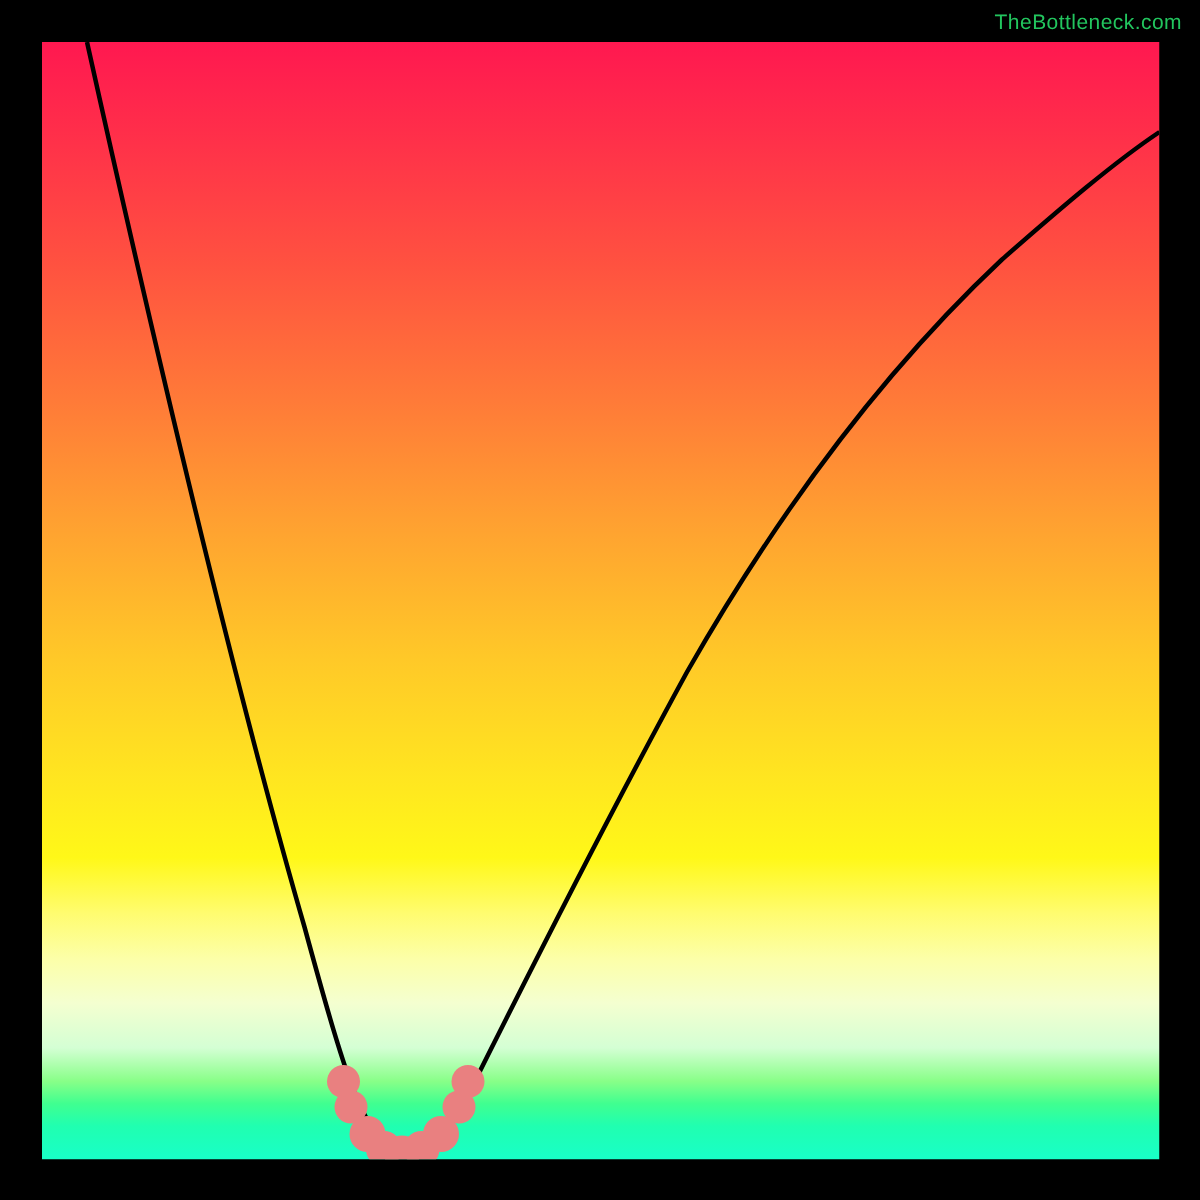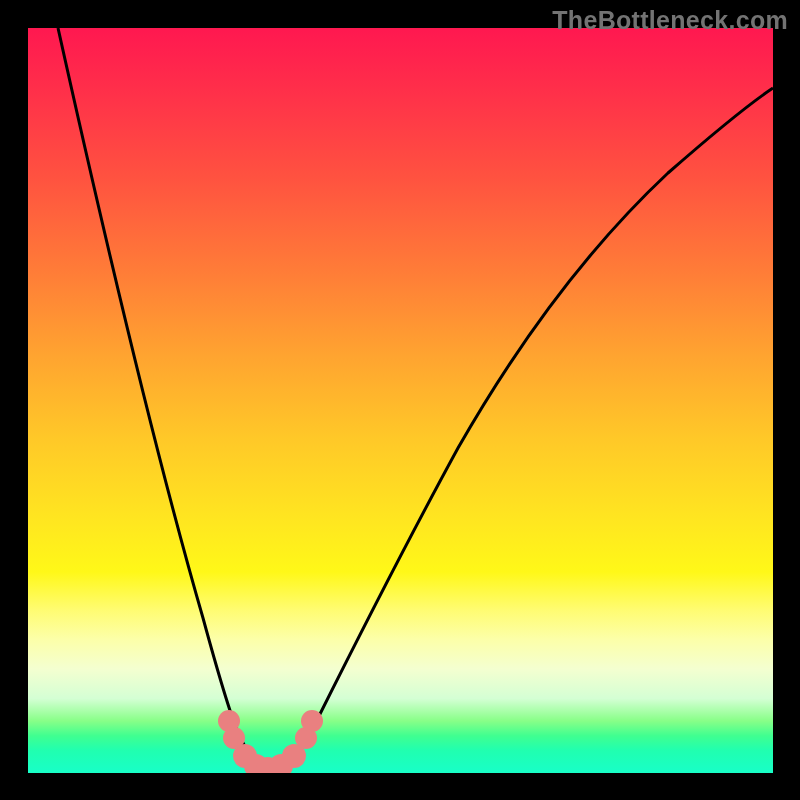--- a/index.html
+++ b/index.html
@@ -8,23 +8,23 @@
     width: 800px;
     height: 800px;
     background: #000;
     position: relative;
     font-family: Arial, sans-serif;
   }
   .watermark {
     position: absolute;
     top: 6px;
     right: 12px;
-    color: #737373;
-    font-size: 25px;
-    font-weight: 700;
+    color: #22c55e;
+    font-size: 14px;
+    font-weight: 400;
     letter-spacing: 0.3px;
     z-index: 10;
   }
   .plot-area {
     position: absolute;
     left: 28px;
     top: 28px;
     width: 745px;
     height: 745px;
     overflow: hidden;

